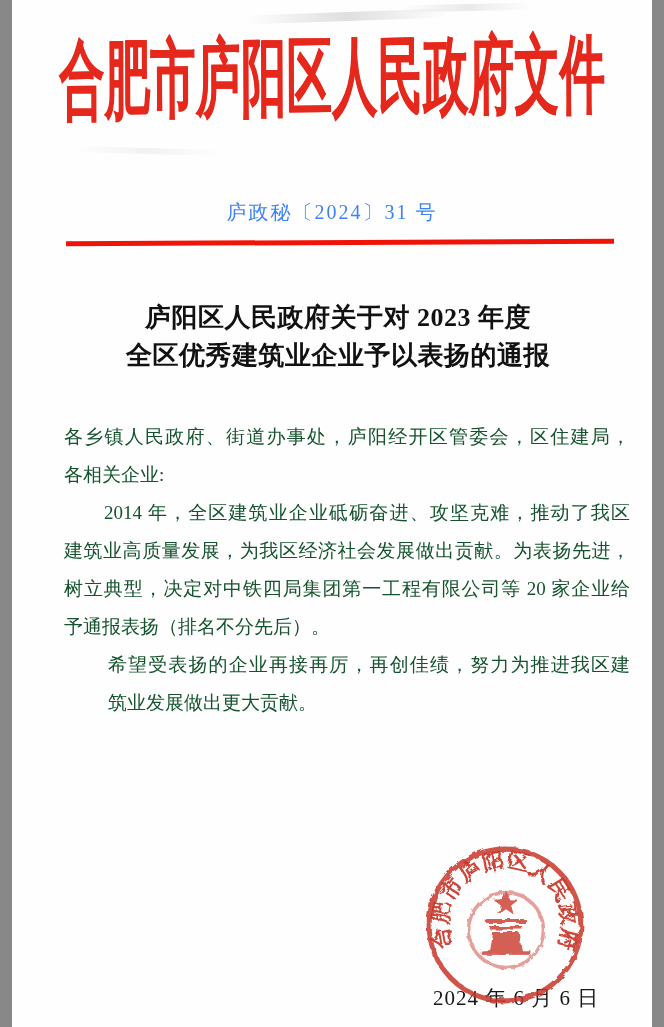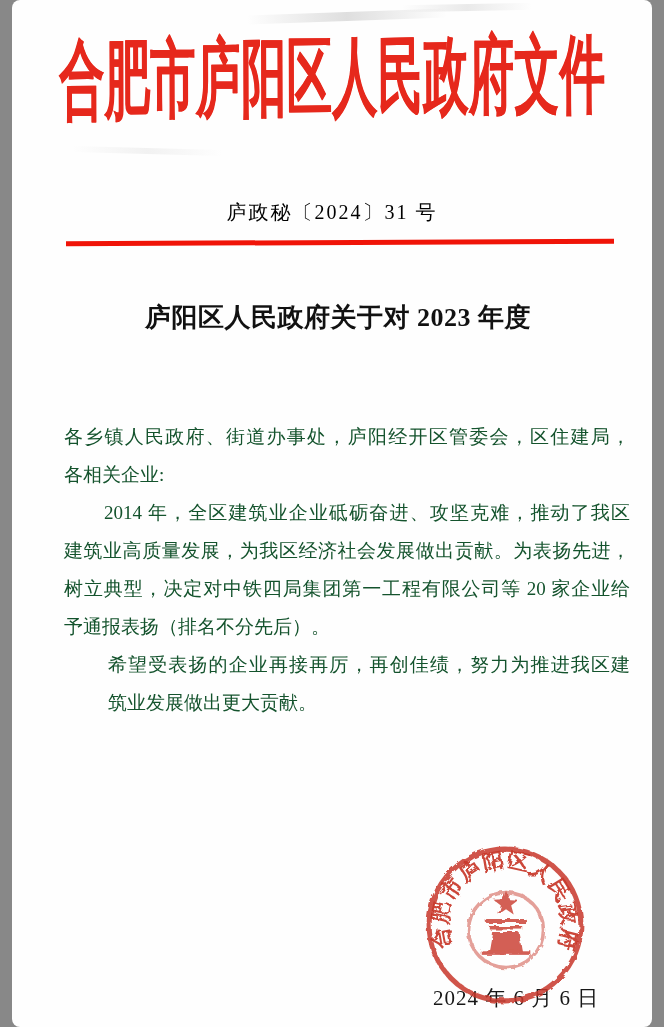--- a/index.html
+++ b/index.html
@@ -4,21 +4,20 @@
 <style>
   html,body{margin:0;padding:0;background:#888;}
   .page{
     position:relative;
     width:640px;height:1027px;
     margin:0 auto;
     background:#fefefe;
     overflow:hidden;
     font-family:"Liberation Serif","DejaVu Serif",serif;
     color:#1d1d1d;
-    border-radius:8px;
   }
   
   .streak1{position:absolute;left:235px;top:12px;width:200px;height:9px;
     background:linear-gradient(90deg,transparent,rgba(150,150,150,.30),transparent);
     transform:rotate(-2deg);}
   .streak2{position:absolute;left:390px;top:4px;width:130px;height:7px;
     background:linear-gradient(90deg,transparent,rgba(160,160,160,.22),transparent);
     transform:rotate(-1deg);}
   .streak3{position:absolute;left:60px;top:148px;width:150px;height:6px;
     background:linear-gradient(90deg,transparent,rgba(170,170,170,.15),transparent);
@@ -39,21 +38,21 @@
     transform:scaleY(1.9) rotate(-0.35deg);
     transform-origin:center top;
     text-shadow:0.6px 0 0 #e6281c;
   }
   .doc-number{
     position:absolute;top:196px;left:0;right:0;
     height:32px;line-height:32px;
     text-align:center;
     font-size:20px;
     letter-spacing:2px;
-    color:#000000;
+    color:#3b82f6;
   }
   .red-line{
     position:absolute;top:240px;left:54px;width:548px;height:4.5px;
     background:#f01408;
     transform:rotate(-0.25deg);
   }
   .doc-title{
     position:absolute;top:299px;left:12px;right:0;
     text-align:center;
     font-weight:bold;
@@ -111,20 +110,21 @@
   <div class="header-banner">
     <span class="org-title">合肥市庐阳区人民政府文件</span>
   </div>
 
   <div class="doc-number">庐政秘〔2024〕31 号</div>
 
   <div class="red-line"></div>
 
   <div class="doc-title">
     <div>庐阳区人民政府关于对 2023 年度</div>
+    <div>全区优秀建筑业企业予以表扬的通报</div>
   </div>
 
   <div class="body-text">
     <div class="bline just">各乡镇人民政府、街道办事处，庐阳经开区管委会，区住建局，</div>
     <div class="bline">各相关企业:</div>
     <div class="bline just ind2">2014 年，全区建筑业企业砥砺奋进、攻坚克难，推动了我区</div>
     <div class="bline just">建筑业高质量发展，为我区经济社会发展做出贡献。为表扬先进，</div>
     <div class="bline just">树立典型，决定对中铁四局集团第一工程有限公司等 20 家企业给</div>
     <div class="bline">予通报表扬（排名不分先后）。</div>
     <div class="bline just ind2b">希望受表扬的企业再接再厉，再创佳绩，努力为推进我区建</div>

